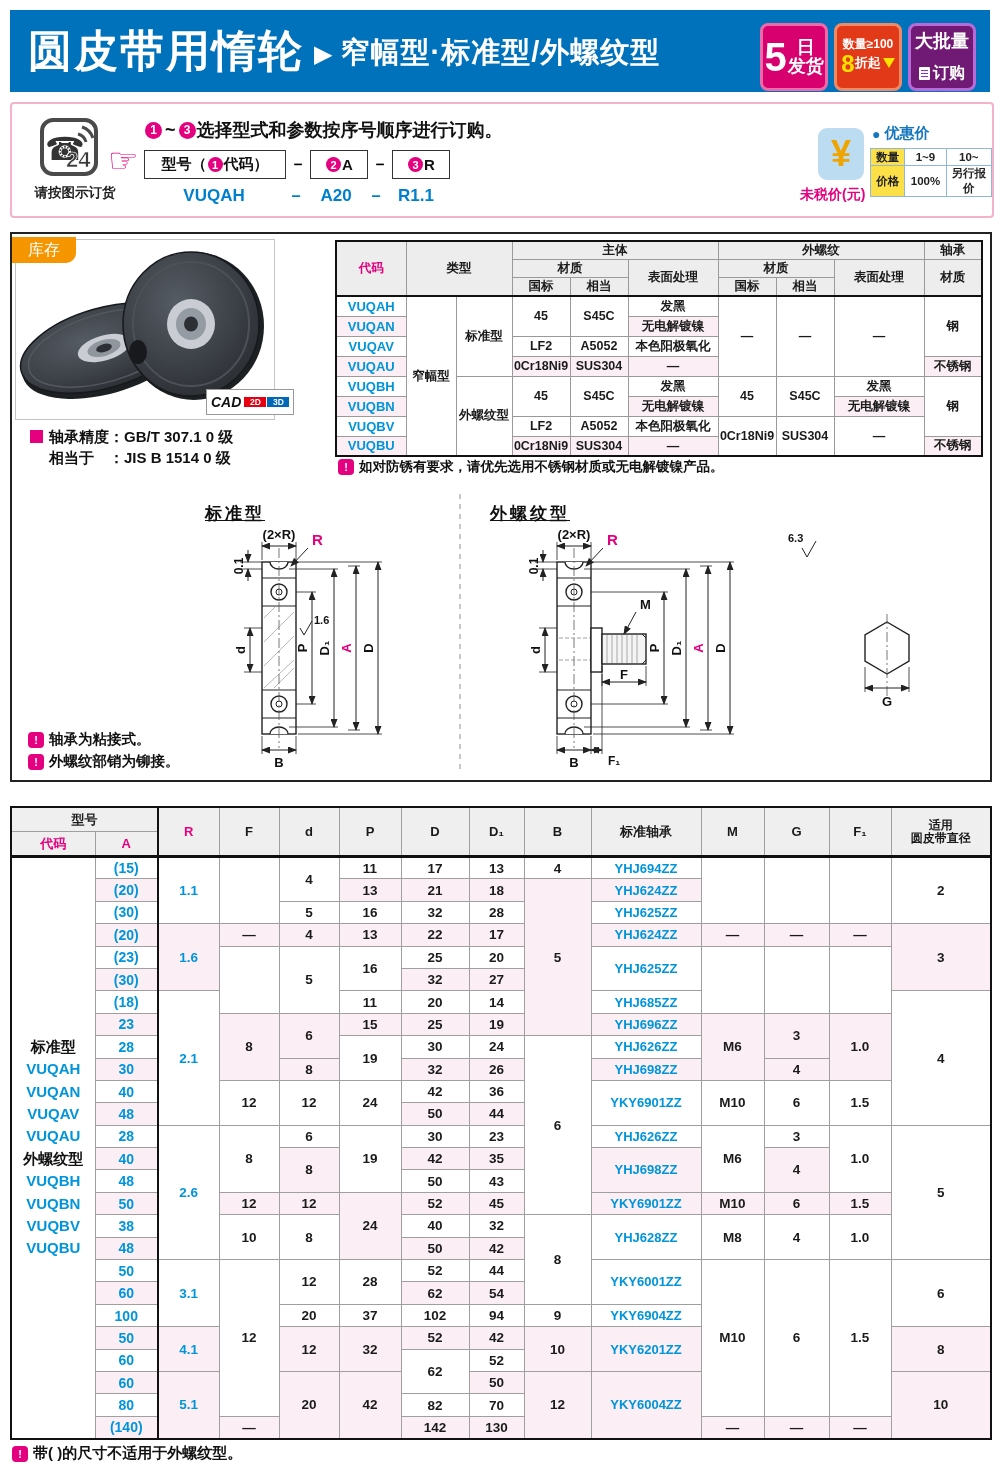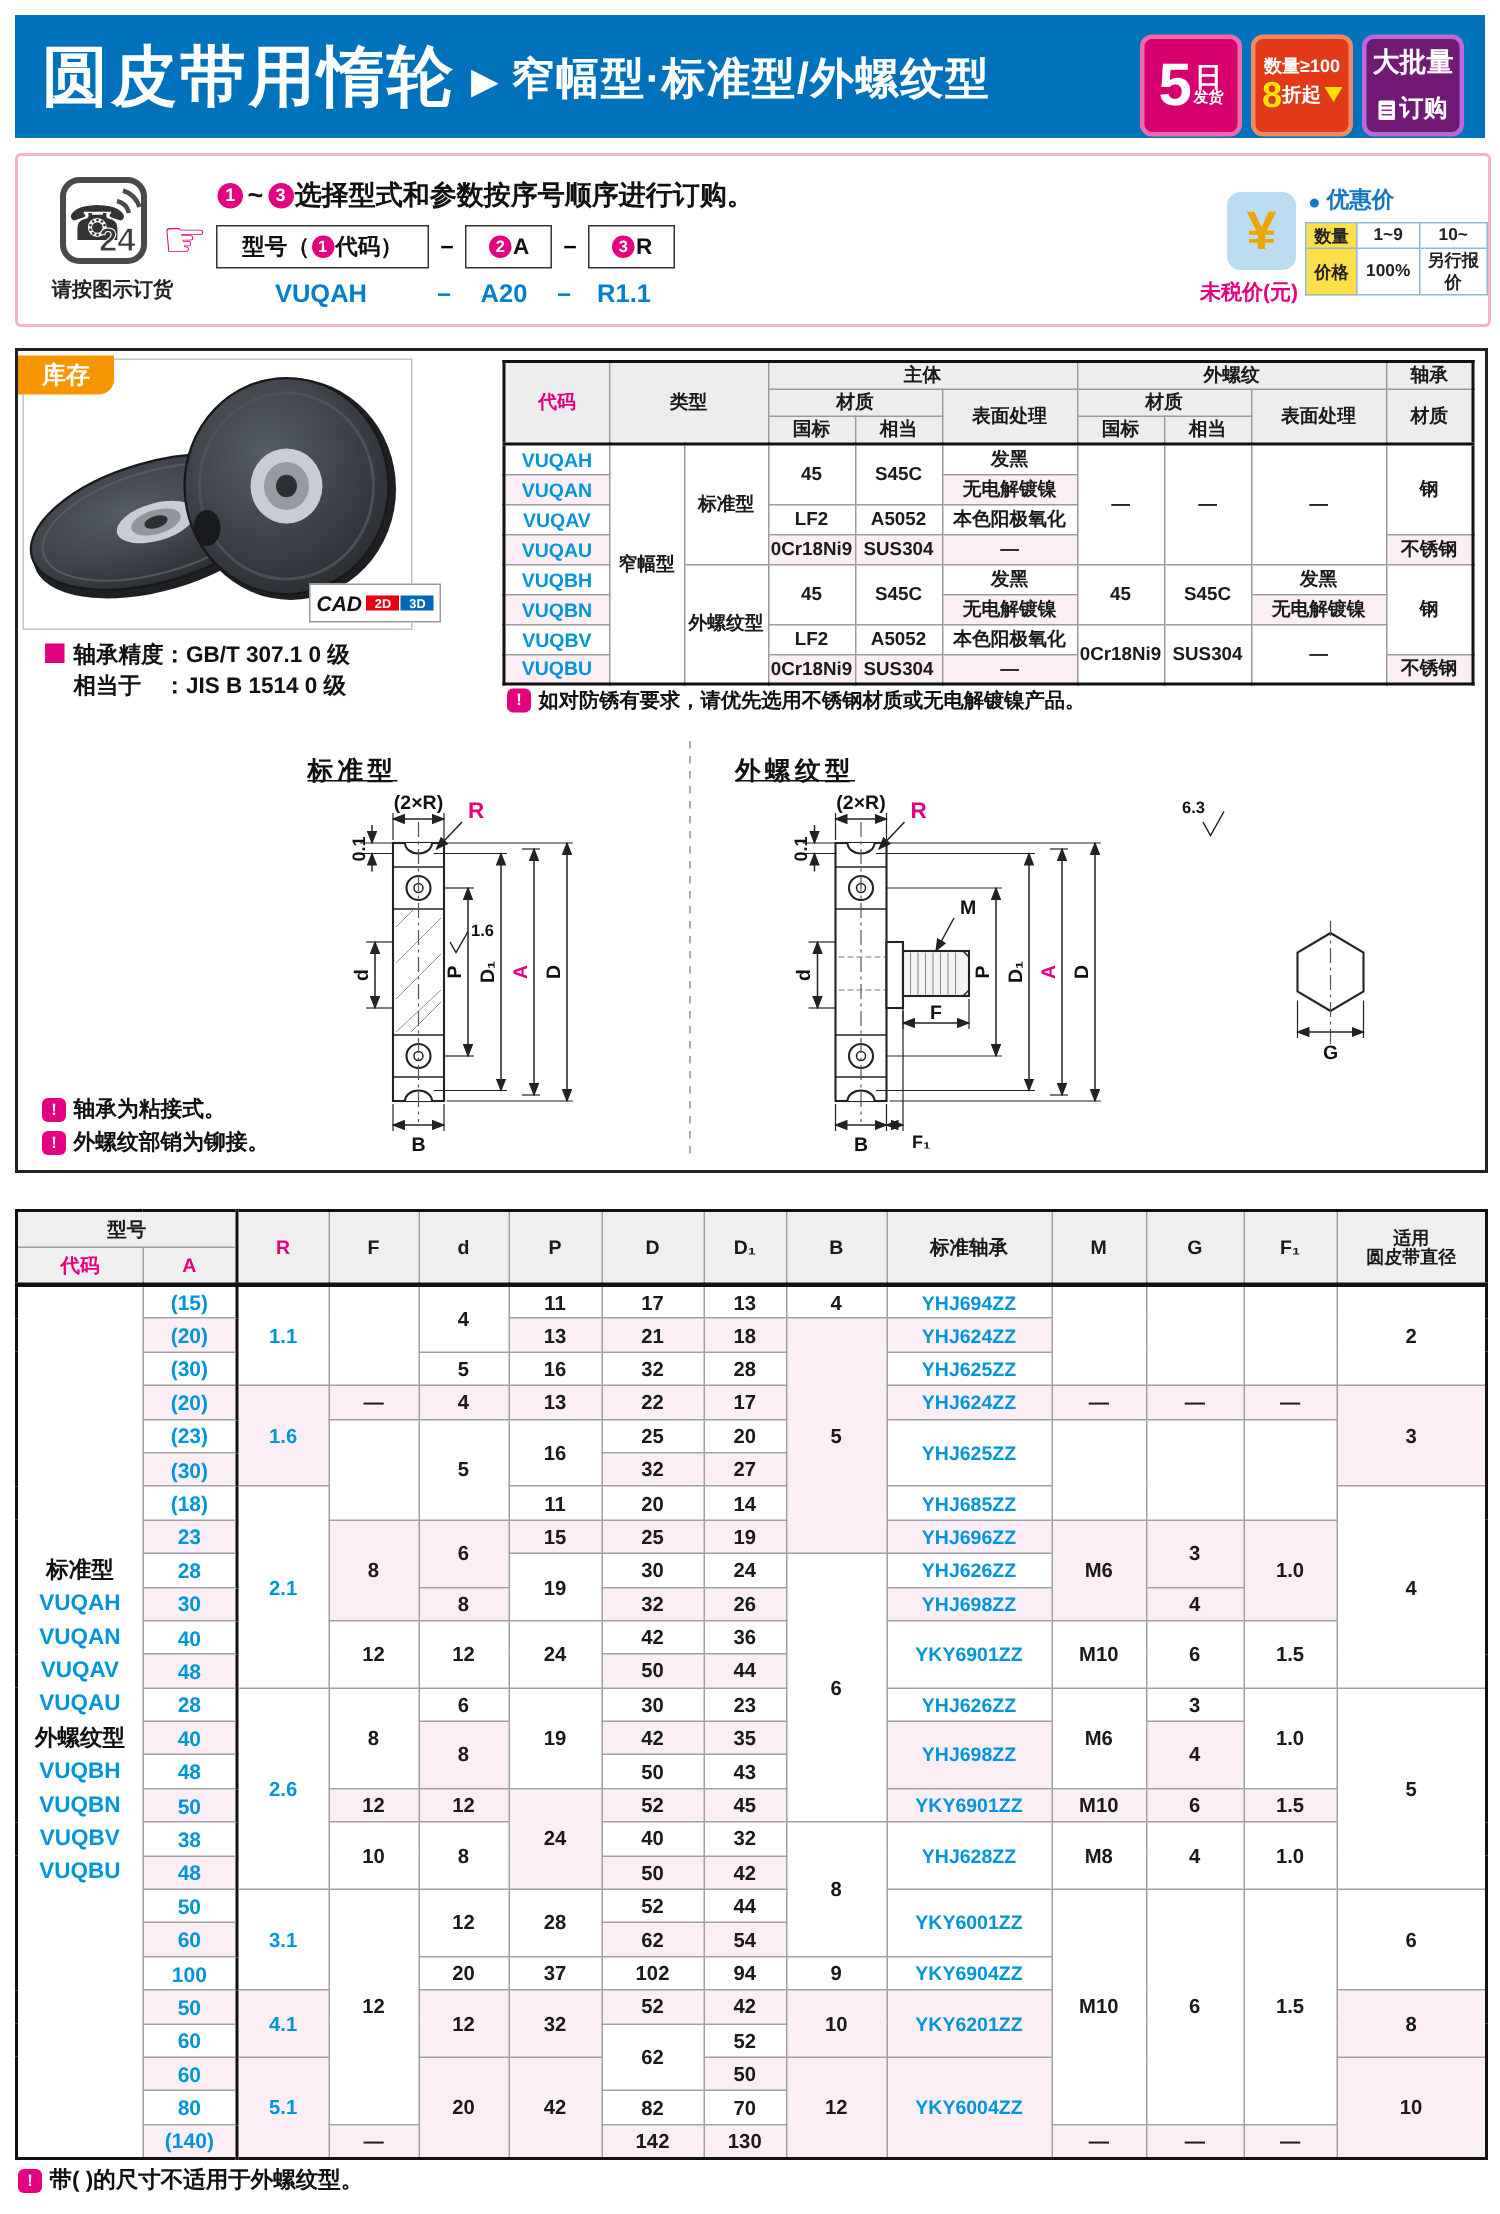--- a/index.html
+++ b/index.html
@@ -13,21 +13,21 @@
   .banner-arrow{color:#fff;font-size:24px;margin:6px 8px 0 10px}
   .banner-sub{color:#fff;font-weight:900;font-size:29px;letter-spacing:1px;margin-top:4px;white-space:nowrap}
   .badges{position:absolute;right:14px;top:13px;display:flex;gap:6px}
   .badge{width:62px;height:62px;border-radius:8px;color:#fff;display:flex;flex-direction:column;
          align-items:center;justify-content:center;line-height:1.05;font-weight:bold}
   .badge1{background:#d8006e;border:3px solid #ef6aa8}
   .badge1 .row{display:flex;align-items:center}
   .badge1 .five{font-size:40px;font-weight:900}
   .badge1 .col{display:flex;flex-direction:column;align-items:center;margin-left:1px}
   .badge1 .col span:first-child{font-size:18px}
-  .badge1 .col span:last-child{font-size:10px}
+  .badge1 .col span:last-child{font-size:18px}
   .badge2{background:#e23a18;border:3px solid #f08a64;font-size:12px}
   .badge2 .l2{display:flex;align-items:center}
   .badge2 .eight{color:#ffe100;font-size:24px;font-weight:900}
   .badge2 .zk{font-size:13px}
   .badge2 .dn{width:0;height:0;border-left:6px solid transparent;border-right:6px solid transparent;
               border-top:10px solid #ffe100;margin-left:2px}
   .badge3{background:#701a75;border:3px solid #b86ad6}
   .badge3 .l1{font-size:18px;font-weight:900}
   .badge3 .l2{display:flex;align-items:center;font-size:16px;margin-top:14px}
   .docico{width:11px;height:13px;background:#fff;margin-right:3px;position:relative;border-radius:1px}
@@ -56,21 +56,21 @@
   .notax{left:788px;top:82px;font-size:14px;font-weight:bold;color:#e4007f}
   .plegend{left:860px;top:20px;font-size:15px;font-weight:900;color:#1577be;display:flex;align-items:center}
   .plegend .dot{font-size:14px;margin-right:4px}
   table.price{left:858px;top:44px;border-collapse:collapse;position:absolute}
   .price td{border:1px solid #8fb8d8;font-size:11.5px;font-weight:bold;color:#222;text-align:center;
             height:16px;padding:0 4px;background:#fff}
   .price td.lbl{background:#fde047;width:43px}
 
   
   .midbox{left:10px;top:232px;width:978px;height:546px;border:2px solid #222;background:#fff}
-  .stock{left:12px;top:237px;width:64px;height:26px;background:#f59600;color:#fff;font-weight:700;
+  .stock{left:12px;top:237px;width:64px;height:26px;background:#f59600;color:#fff;font-weight:400;
          font-size:16px;display:flex;align-items:center;justify-content:center;border-radius:0 0 10px 0}
   .photo{left:15px;top:239px;width:258px;height:179px;border:1px solid #c4c4c4;background:#fff}
   .cadbadge{left:206px;top:389px;height:24px;border:1px solid #999;background:#fff;display:flex;
             align-items:center;padding:0 4px}
   .cadbadge .cad{font-weight:900;font-style:italic;font-size:14px;color:#111;margin-right:3px}
   .cadbadge .st{display:flex;flex-direction:row;gap:1px}
   .cadbadge .st span{width:22px;height:10px;font-size:8.5px;font-weight:bold;color:#fff;display:flex;
             align-items:center;justify-content:center}
   .cadbadge .d2{background:#e60012}.cadbadge .d3{background:#0068b7}
   .prec{left:30px;top:426px;font-size:15px;font-weight:bold;color:#111;line-height:21px}

